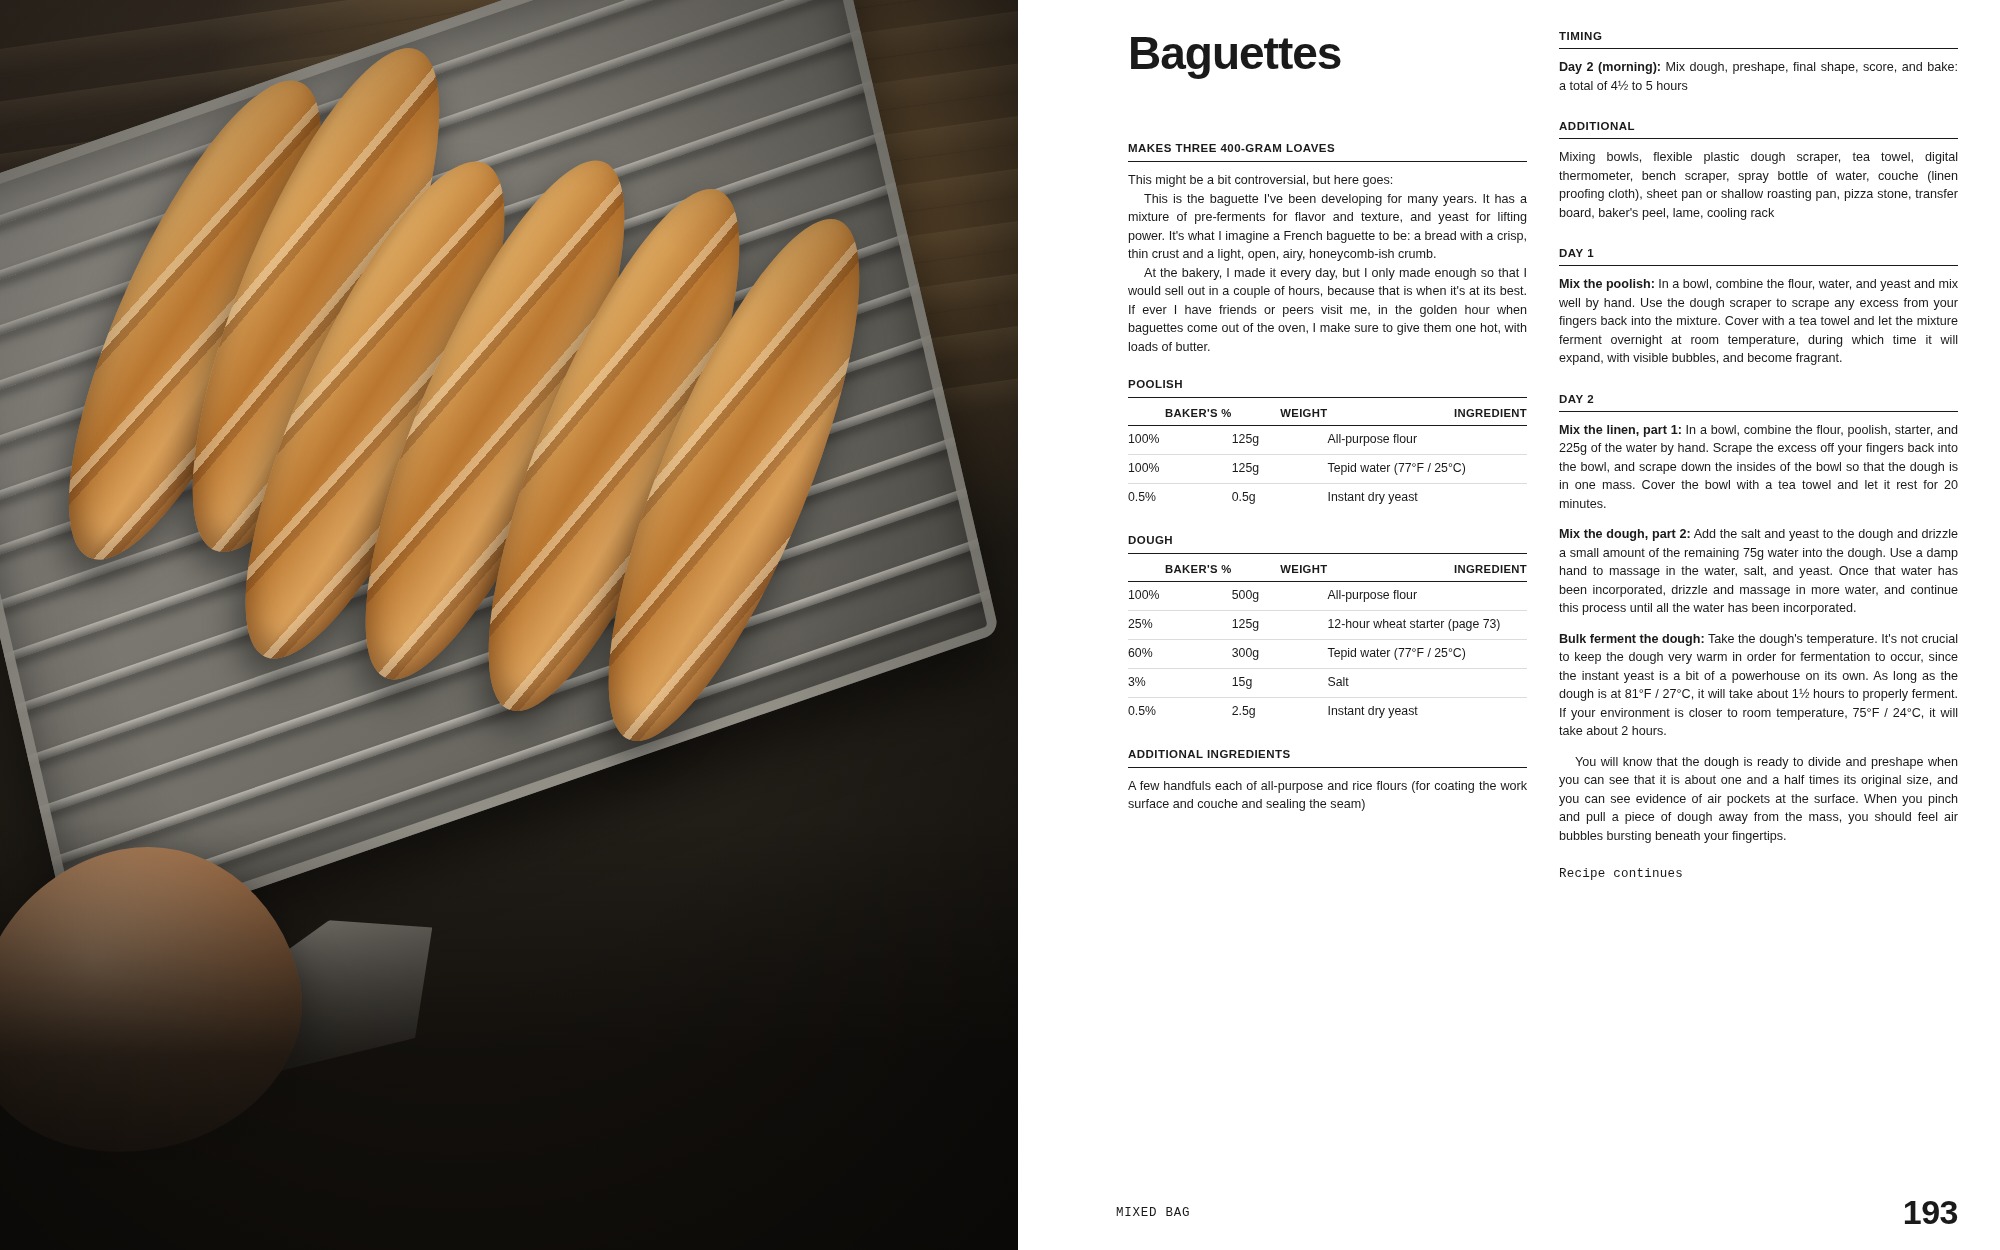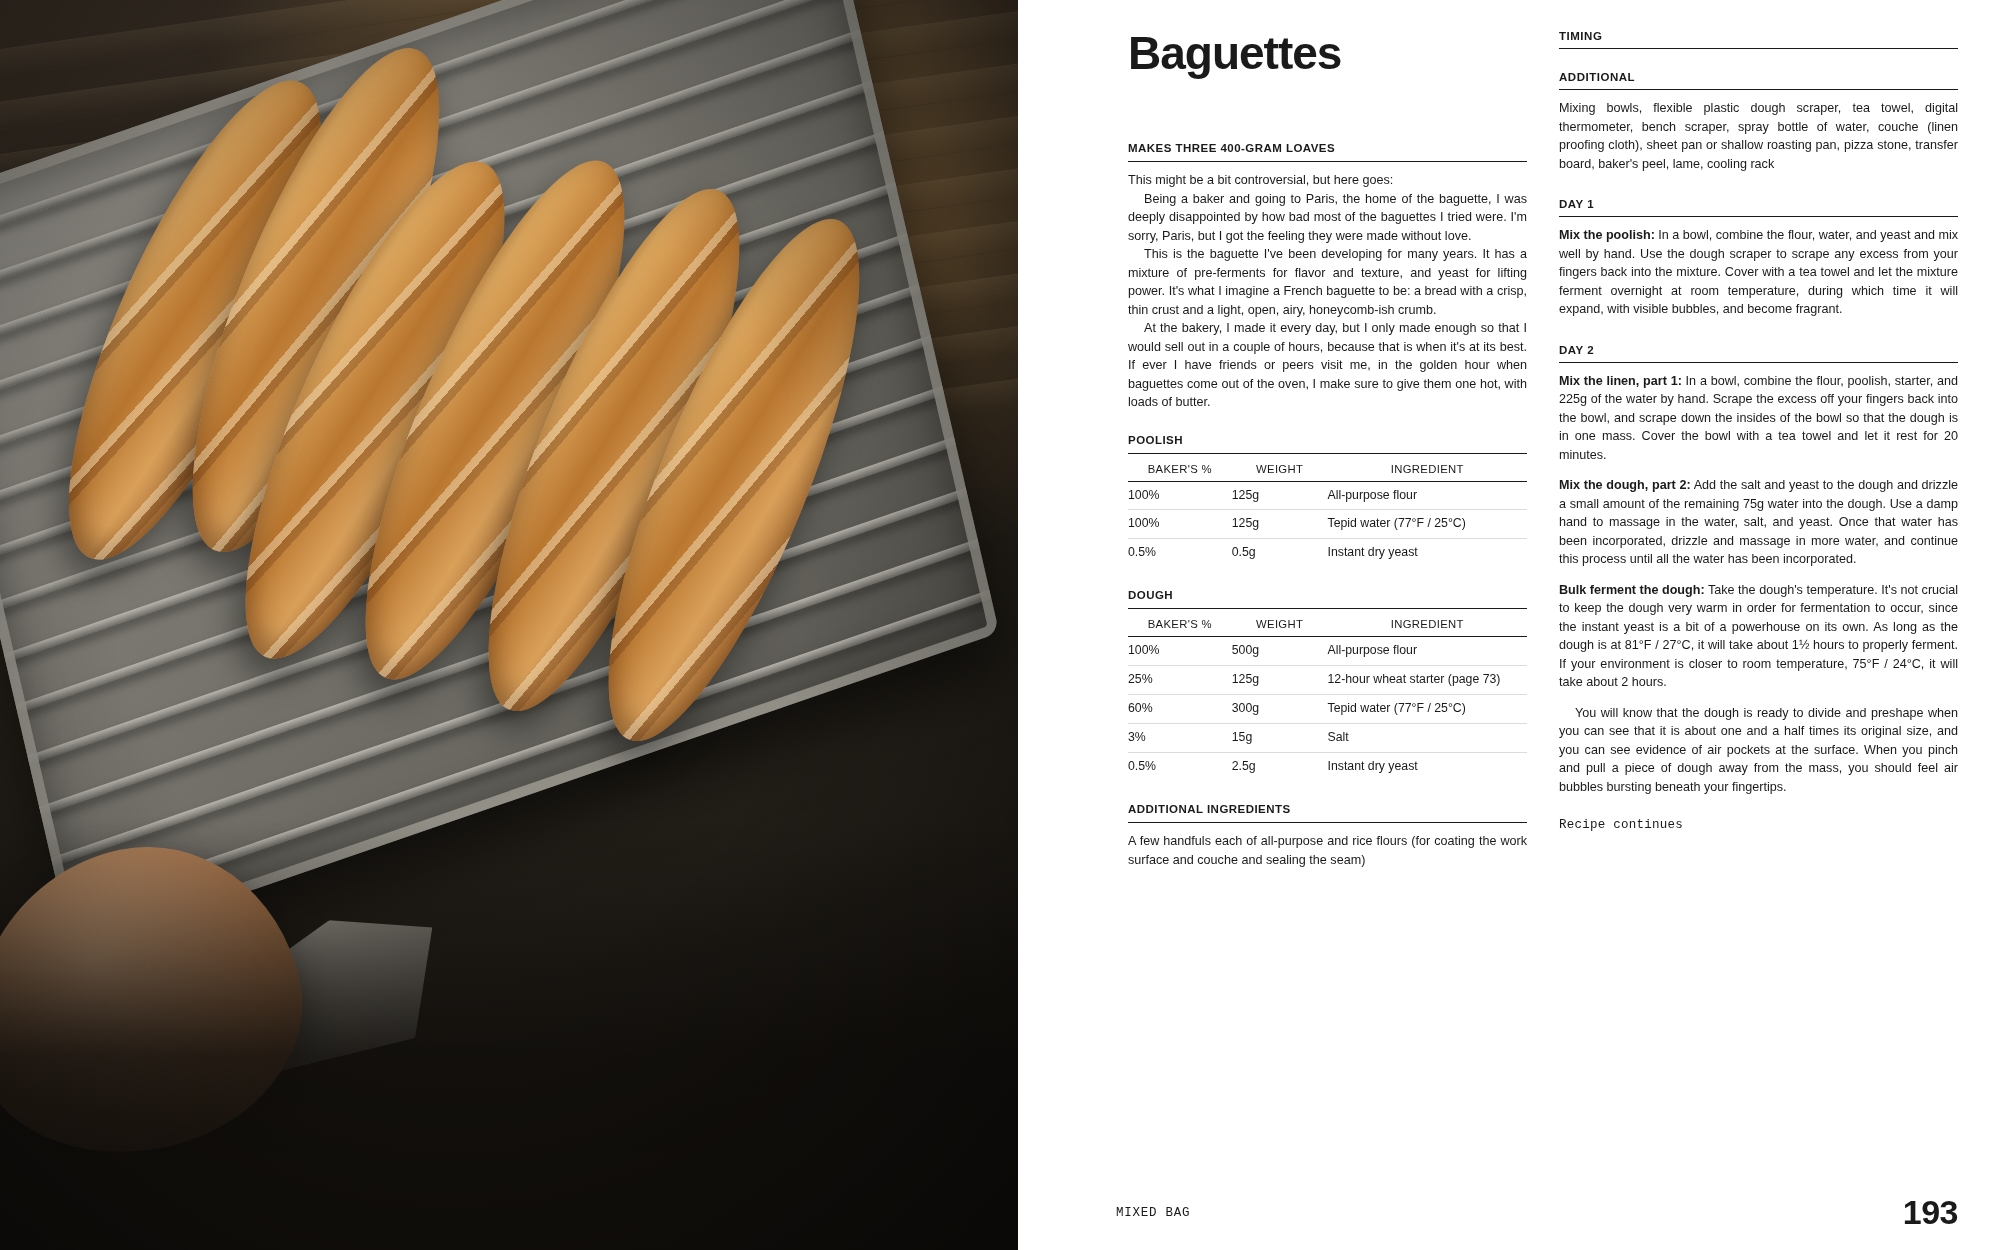--- a/index.html
+++ b/index.html
@@ -200,23 +200,23 @@
     text-indent: 16px;
   }
 
   
   table.ing {
     width: 100%;
     border-collapse: collapse;
     font-size: 12.3px;
   }
   table.ing th {
-    text-align: center;
+    text-align: right;
     font-size: 11.3px;
-    font-weight: 400;
+    font-weight: 700;
     letter-spacing: 0.03em;
     padding: 0 0 6px 0;
     border-bottom: 1px solid #1a1a1a;
   }
   table.ing td {
     padding: 6px 0 6px 0;
     vertical-align: top;
     line-height: 1.3;
     margin-top: 37px;
   }
@@ -334,21 +334,20 @@
   <div class="text-page">
     <div class="cols">
 
       <div class="col">
         <h1 class="title">Baguettes</h1>
 
         <div class="eyebrow">MAKES THREE 400-GRAM LOAVES</div>
         <div class="rule"></div>
 
         <p class="body">This might be a bit controversial, but here goes:</p>
-        <p class="body">Being a baker and going to Paris, the home of the baguette, I was deeply disappointed by how bad most of the baguettes I tried were. I'm sorry, Paris, but I got the feeling they were made without love.</p>
         <p class="body">This is the baguette I've been developing for many years. It has a mixture of pre-ferments for flavor and texture, and yeast for lifting power. It's what I imagine a French baguette to be: a bread with a crisp, thin crust and a light, open, airy, honeycomb-ish crumb.</p>
         <p class="body">At the bakery, I made it every day, but I only made enough so that I would sell out in a couple of hours, because that is when it's at its best. If ever I have friends or peers visit me, in the golden hour when baguettes come out of the oven, I make sure to give them one hot, with loads of butter.</p>
 
         <div class="section-gap"></div>
 
         <div class="eyebrow">POOLISH</div>
         <div class="rule"></div>
         <table class="ing">
           <thead>
             <tr>
@@ -421,20 +420,21 @@
 
         <div class="eyebrow">ADDITIONAL INGREDIENTS</div>
         <div class="rule"></div>
         <p class="body">A few handfuls each of all-purpose and rice flours (for coating the work surface and couche and sealing the seam)</p>
       </div>
 
       <div class="col">
 
         <div class="hdr">TIMING</div>
         <div class="hdr-rule"></div>
+        <p class="step"><b>Day 2 (morning):</b><span> Mix dough, preshape, final shape, score, and bake: a total of 4½ to 5 hours</span></p>
 
         <div class="small-gap"></div>
 
         <div class="hdr">ADDITIONAL</div>
         <div class="hdr-rule"></div>
         <p class="step">Mixing bowls, flexible plastic dough scraper, tea towel, digital thermometer, bench scraper, spray bottle of water, couche (linen proofing cloth), sheet pan or shallow roasting pan, pizza stone, transfer board, baker's peel, lame, cooling rack</p>
 
         <div class="small-gap"></div>
 
         <div class="hdr">DAY 1</div>

